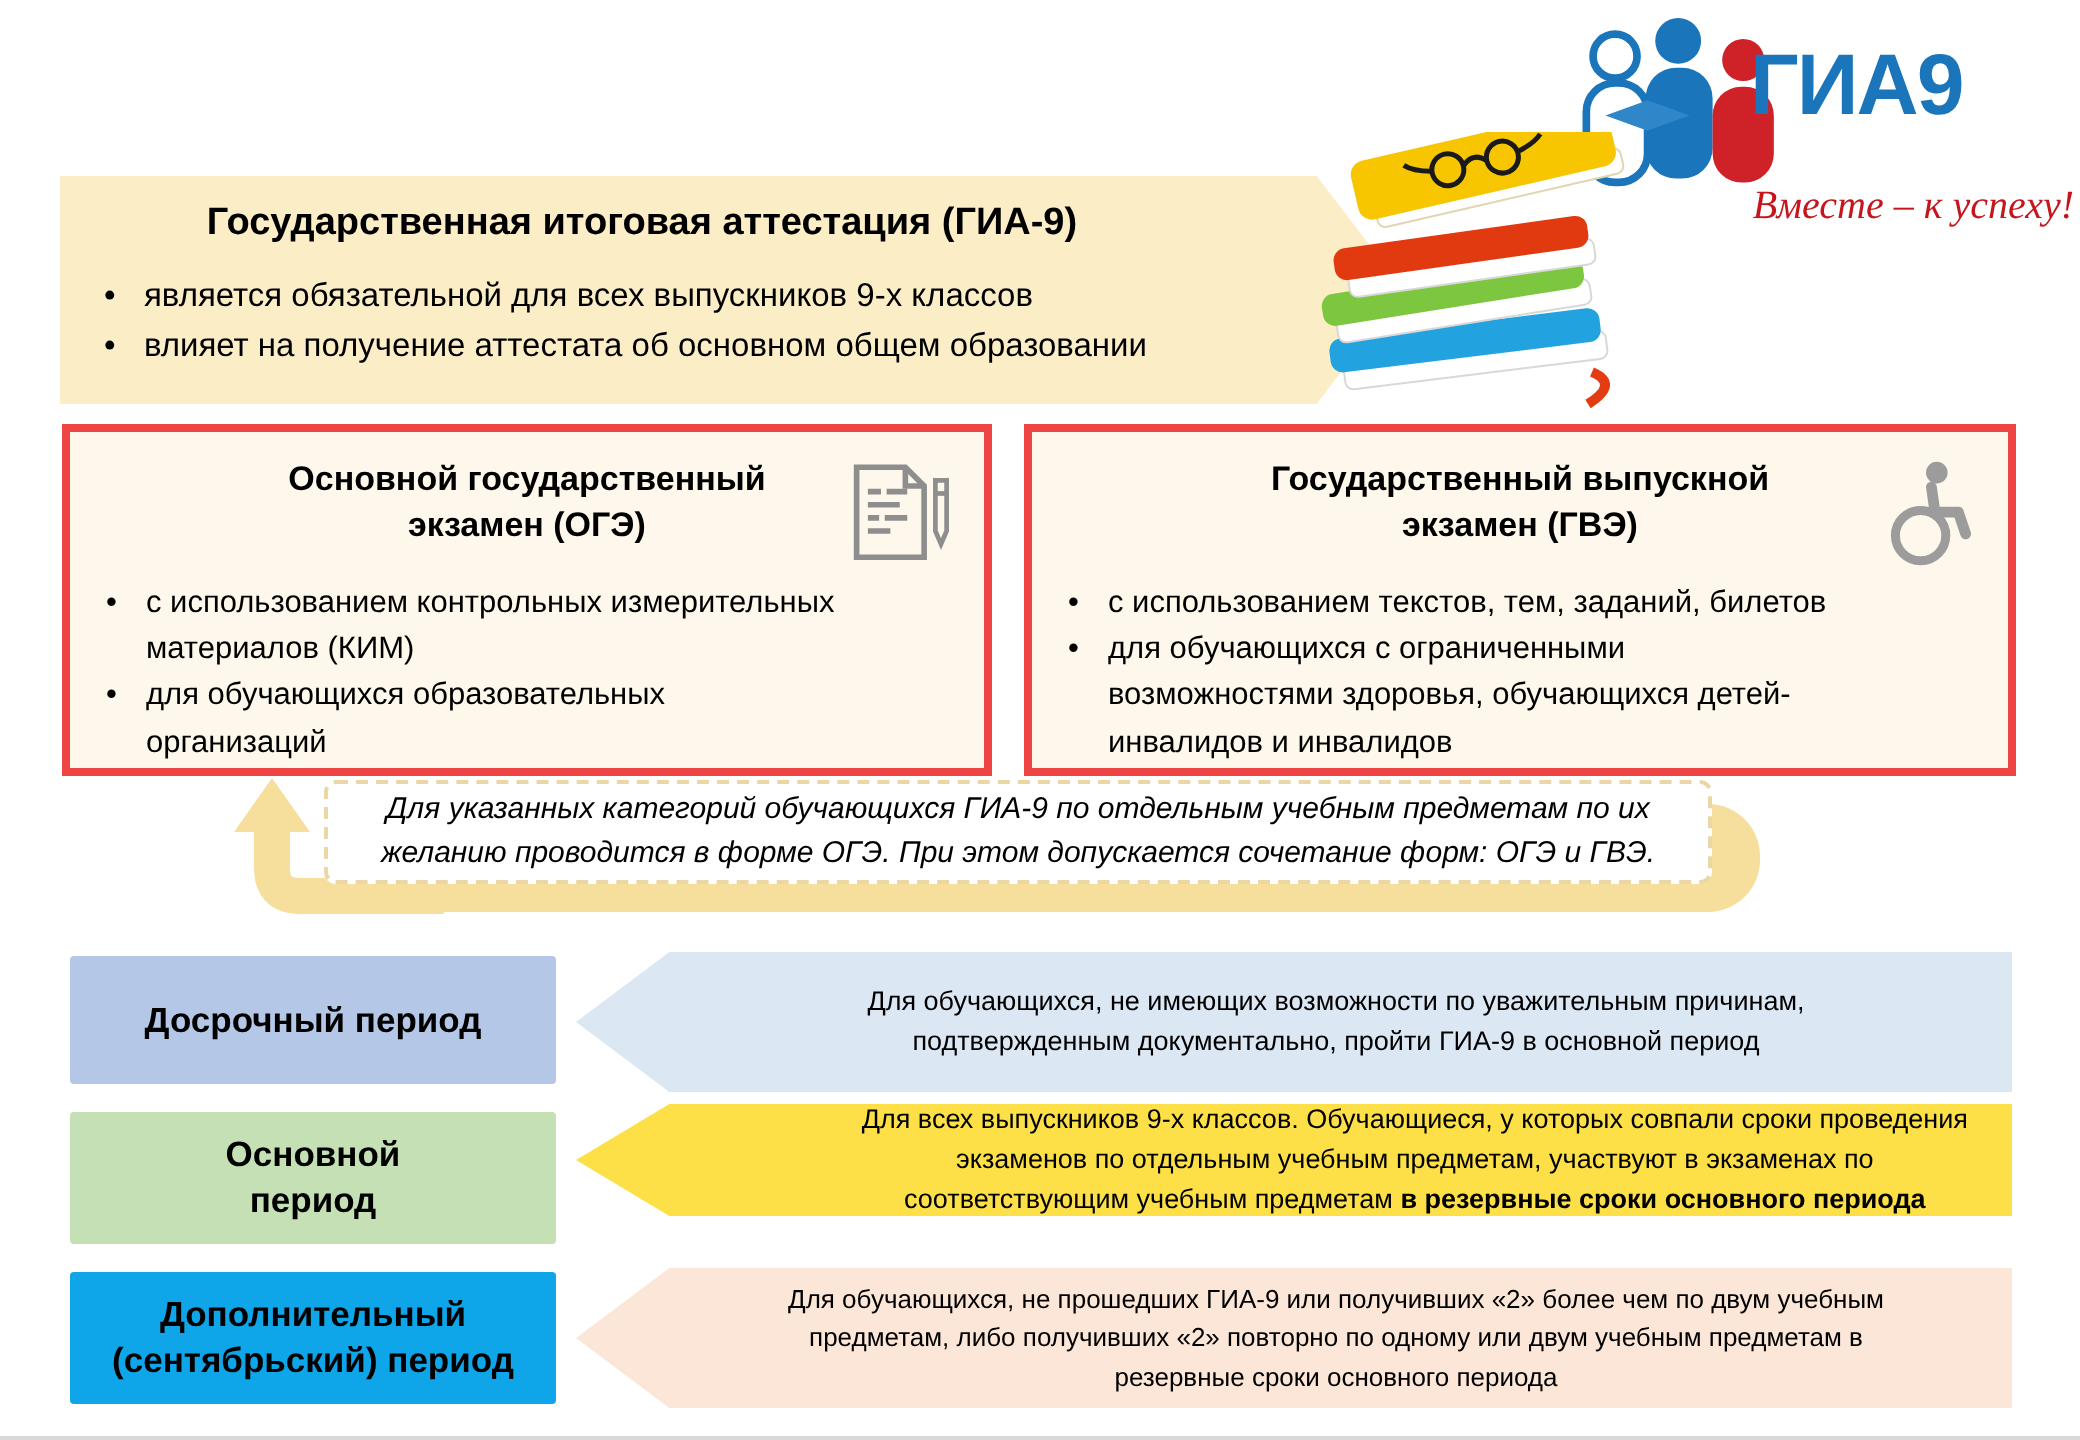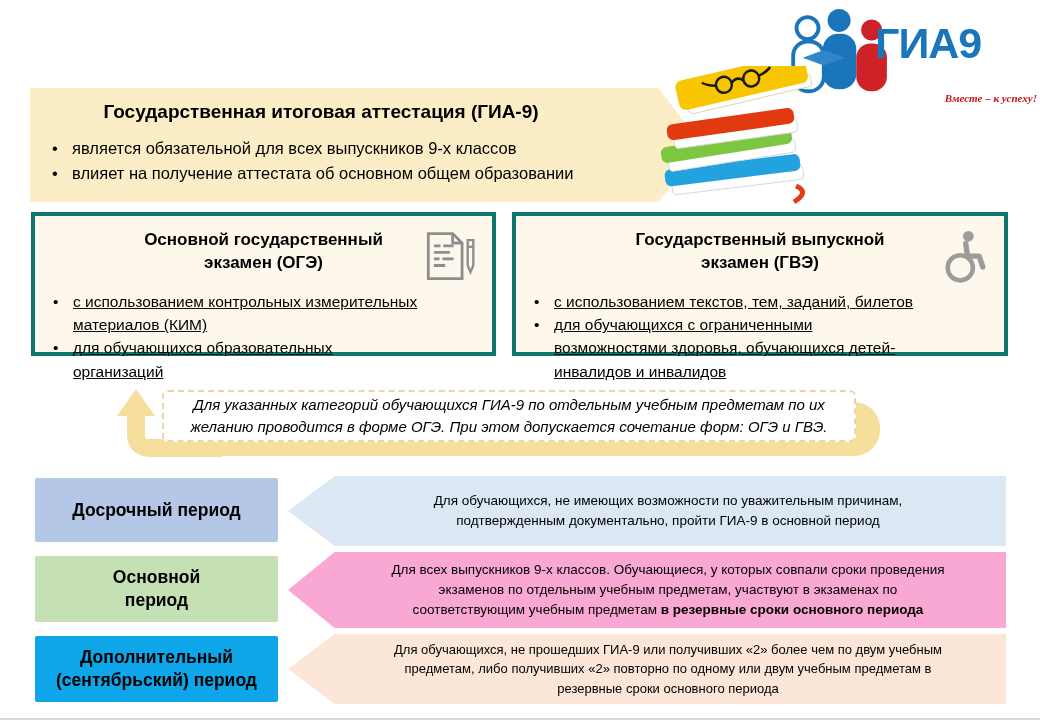--- a/index.html
+++ b/index.html
@@ -16,52 +16,52 @@
   }
   .logo { position:absolute; left:791px; top:4px; width:248px; height:102px; }
   .logo-row { display:flex; align-items:flex-start; }
   .logo-people { margin-top:4px; }
   .logo-text {
     font-size:43px; font-weight:bold; color:#1B75BB; line-height:1;
     margin-left:-16px; margin-top:18px; letter-spacing:-1px;
   }
   .logo-slogan {
     text-align:right; margin-top:-4px; padding-right:2px;
-    font-family:"Liberation Serif", serif; font-style:italic; font-weight:bold;
-    font-size:11px; color:#C4161C;
+    font-family:"Liberation Serif", serif; font-style:italic; font-weight:normal;
+    font-size:20px; color:#C4161C;
   }
   
   .top-banner {
     position:absolute; left:30px; top:88px; width:672px; height:114px;
     background:#FBEDC6;
     clip-path:polygon(0 0, 93.5% 0, 100% 50%, 93.5% 100%, 0 100%);
   }
   .banner-title {
     margin-top:13px; padding-right:90px; text-align:center;
     font-size:19px; font-weight:bold; color:#000;
   }
   .banner-bullets { list-style:none; margin:13px 0 0 0; padding:0 0 0 18px; }
   .banner-bullets li {
     position:relative; padding-left:24px; font-size:16.5px; line-height:1.5; color:#000;
   }
   .banner-bullets li::before { content:"•"; position:absolute; left:4px; }
   .books { position:absolute; left:650px; top:66px; z-index:3; }
   
   .exam-box {
-    position:absolute; top:212px; height:144px;
-    background:#FDF8EB; border:4px solid #0f766e;
+    position:absolute; top:212px; height:176px;
+    background:#FDF8EB; border:4px solid #ef4444;
   }
   .exam-box.left  { left:31px;  width:465px; }
   .exam-box.right { left:512px; width:496px; }
   .exam-title {
     margin-top:13px; text-align:center; font-size:17px; font-weight:bold;
     white-space:pre-line; line-height:1.35; color:#000;
   }
   .exam-icon { position:absolute; top:12px; right:14px; }
-  .exam-bullets { list-style:none; margin:15px 0 0 0; padding:0 6px 0 14px;text-decoration:underline; }
+  .exam-bullets { list-style:none; margin:15px 0 0 0; padding:0 6px 0 14px; }
   .exam-bullets li {
     position:relative; padding-left:24px; font-size:15.5px; line-height:1.5;
     white-space:pre-line; color:#000;
   }
   .exam-bullets li::before { content:"•"; position:absolute; left:4px; }
   
   .elbow-arrow { position:absolute; left:112px; top:386px; z-index:1; }
   .note-shadow {
     position:absolute; left:178px; top:402px; width:702px; height:54px;
     background:#F6DF9D; border-radius:14px 26px 26px 14px; z-index:1;
@@ -90,21 +90,21 @@
   .period-desc .desc-text {
     padding:0 22px 0 64px; text-align:center; white-space:pre-line;
     line-height:1.5; color:#000;
   }
   .p1 .desc-text, .p2 .desc-text { font-size:13.5px; }
   .p3 .desc-text { font-size:13px; }
   .label-p1 { top:478px; height:64px; background:#B4C7E7; }
   .label-p2 { top:556px; height:66px; background:#C5E0B4; }
   .label-p3 { top:636px; height:66px; background:#0ea5e9; }
   .desc-p1  { top:476px; height:70px; background:#DCE7F4; }
-  .desc-p2  { top:552px; height:76px; background:#f9a8d4; }
+  .desc-p2  { top:552px; height:56px; background:#fde047;justify-content:flex-end; }
   .desc-p3  { top:634px; height:70px; background:#FBE6D7; }
 </style>
 </head>
 <body>
 
 <div class="slide">
 
 
   <div class="logo">
     <div class="logo-row">

